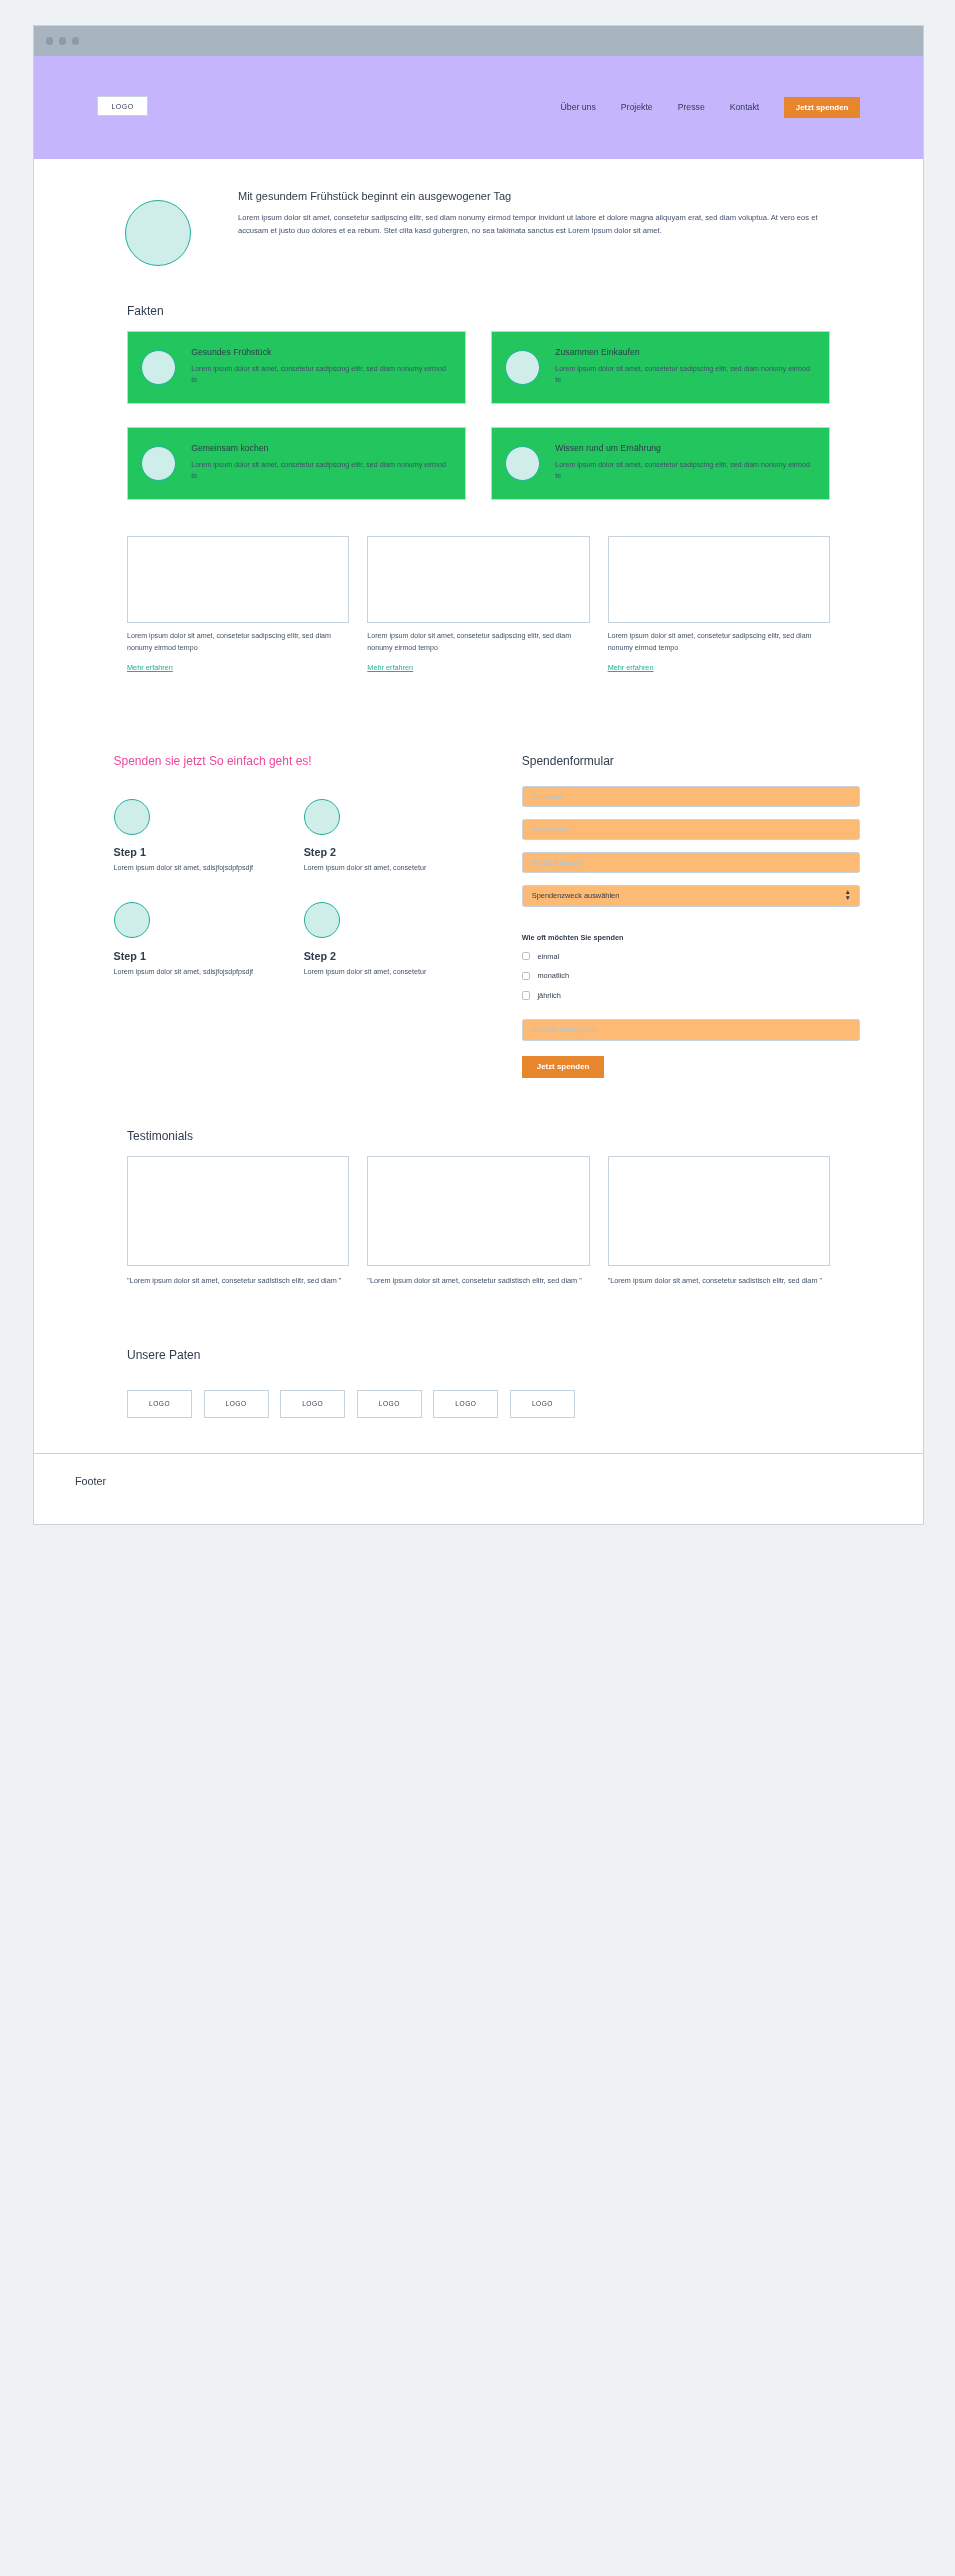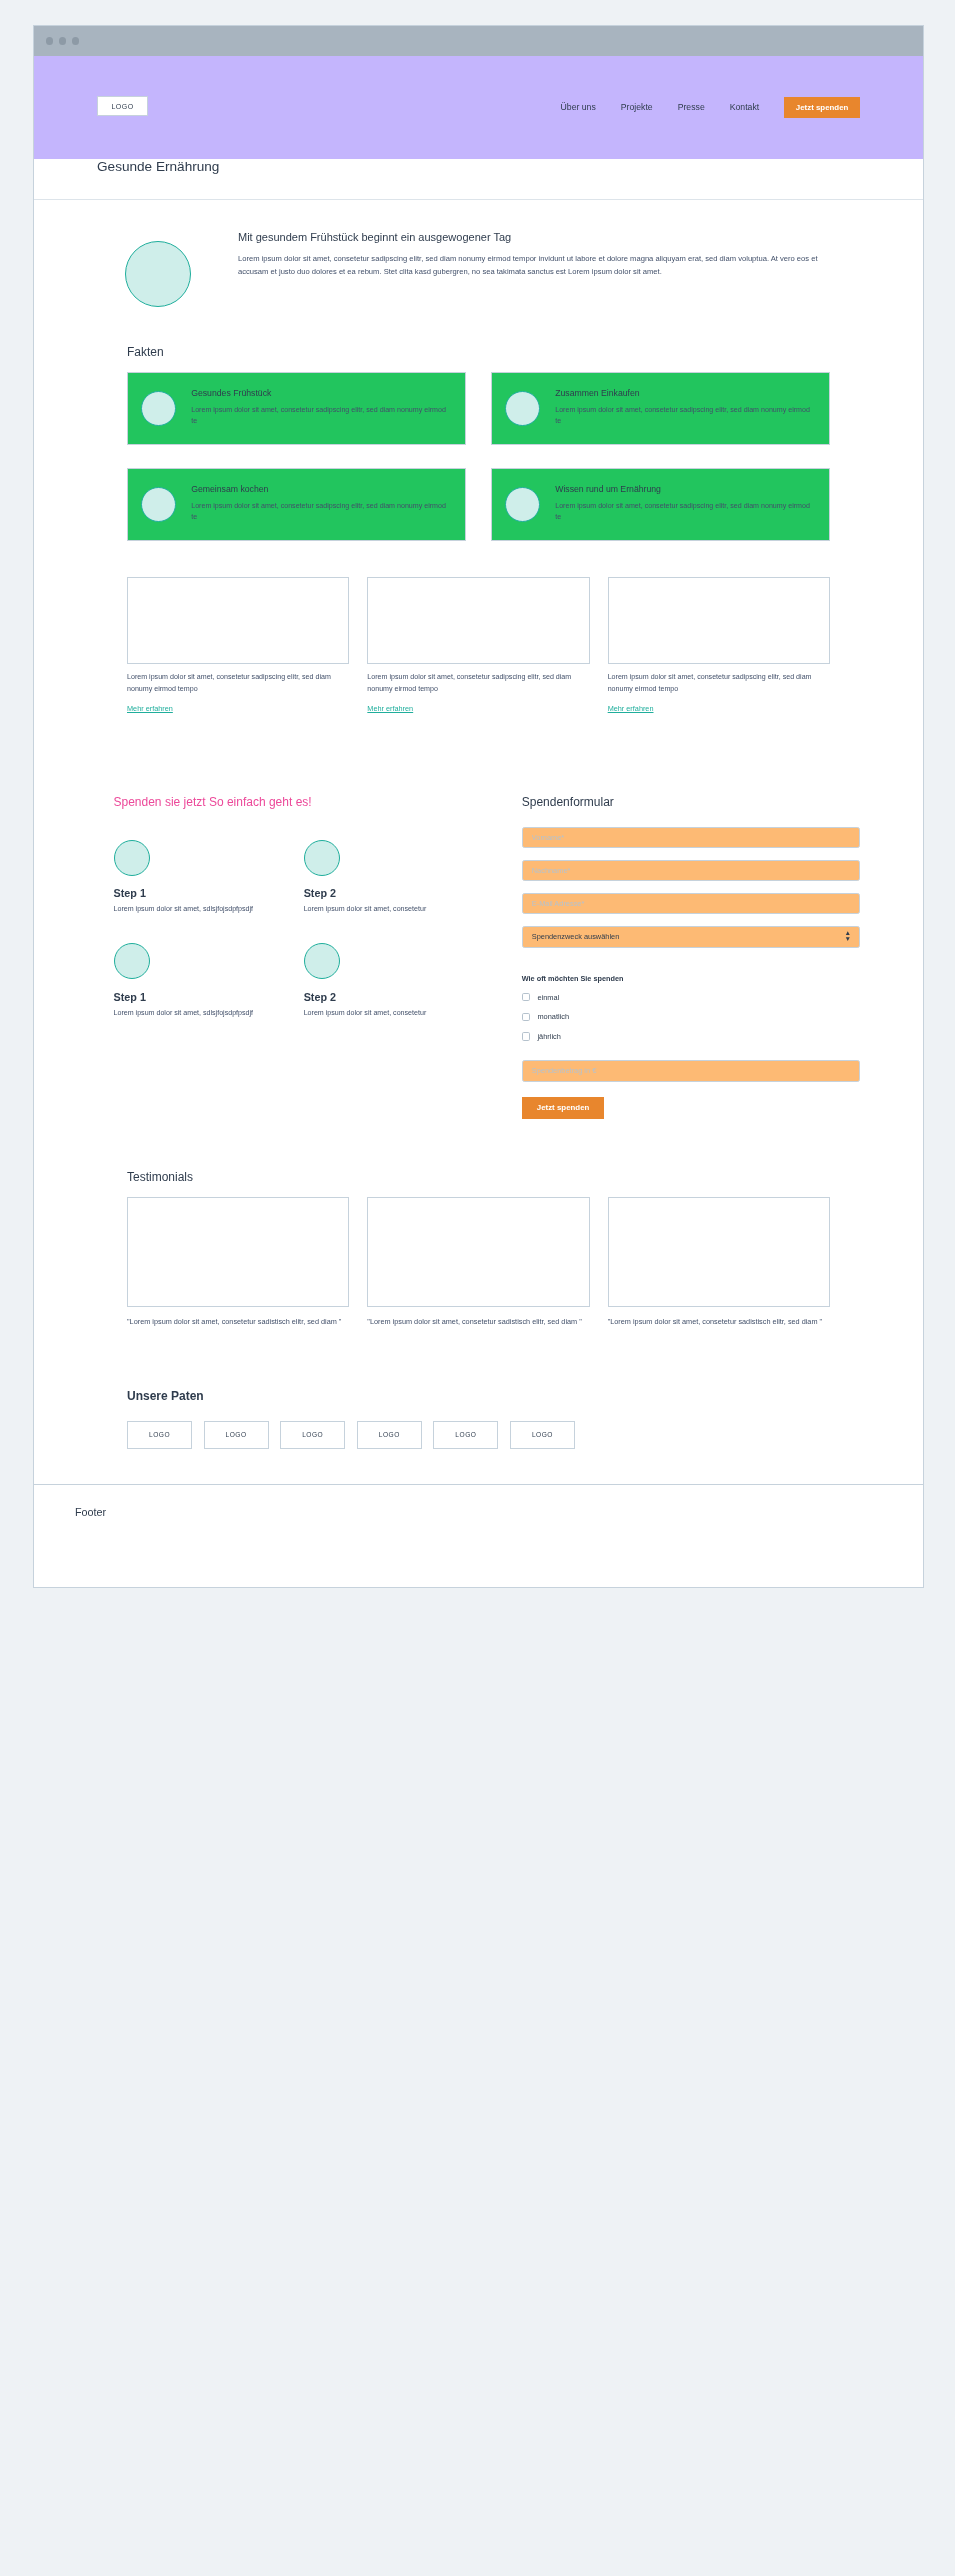--- a/index.html
+++ b/index.html
@@ -294,37 +294,37 @@
   }
   .testi-quote {
     font-size: 7.3px;
     line-height: 1.6;
     color: #42506a;
     margin-top: 9px;
   }
 
   
   .paten { padding-top: 61px; padding-bottom: 35px; }
-  .paten h2 { margin-bottom: 18px; font-weight: bold; }
+  .paten h2 { margin-bottom: 28px; }
   .paten-row { display: flex; gap: 11.6px; }
   .paten-logo {
     width: 65px; height: 28px;
     border: 0.8px solid #c6d2dc;
     display: flex; align-items: center; justify-content: center;
     font-size: 6.6px;
     letter-spacing: 0.5px;
     color: #2f3c4d;
     background: #fff;
   }
 
   
   .footer {
     border-top: 0.8px solid #c6d2dc;
     background: #fff;
-    height: 103px;
+    height: 71px;
     padding: 21.5px 0 0 41px;
   }
   .footer-label {
     font-size: 10.8px;
     color: #2f3c4d;
   }
 </style>
 </head>
 <body>
 
@@ -340,23 +340,20 @@
     <div class="logo-box">LOGO</div>
     <div class="nav">
       <a class="nav-link">Über uns</a>
       <a class="nav-link">Projekte</a>
       <a class="nav-link">Presse</a>
       <a class="nav-link">Kontakt</a>
       <button class="btn-donate">Jetzt spenden</button>
     </div>
   </div>
 
-  <div class="title-band">
-    <h1 class="page-title">Gesunde Ernährung</h1>
-  </div>
 
   <div class="content">
 
     <div class="hero">
       <div class="circle circle-hero"></div>
       <div class="hero-text">
         <h2 class="hero-title">Mit gesundem Frühstück beginnt ein ausgewogener Tag</h2>
         <p class="hero-body">Lorem ipsum dolor sit amet, consetetur sadipscing elitr, sed diam nonumy eirmod tempor invidunt ut labore et dolore magna aliquyam erat, sed diam voluptua. At vero eos et accusam et justo duo dolores et ea rebum. Stet clita kasd gubergren, no sea takimata sanctus est Lorem ipsum dolor sit amet.</p>
       </div>
     </div>

